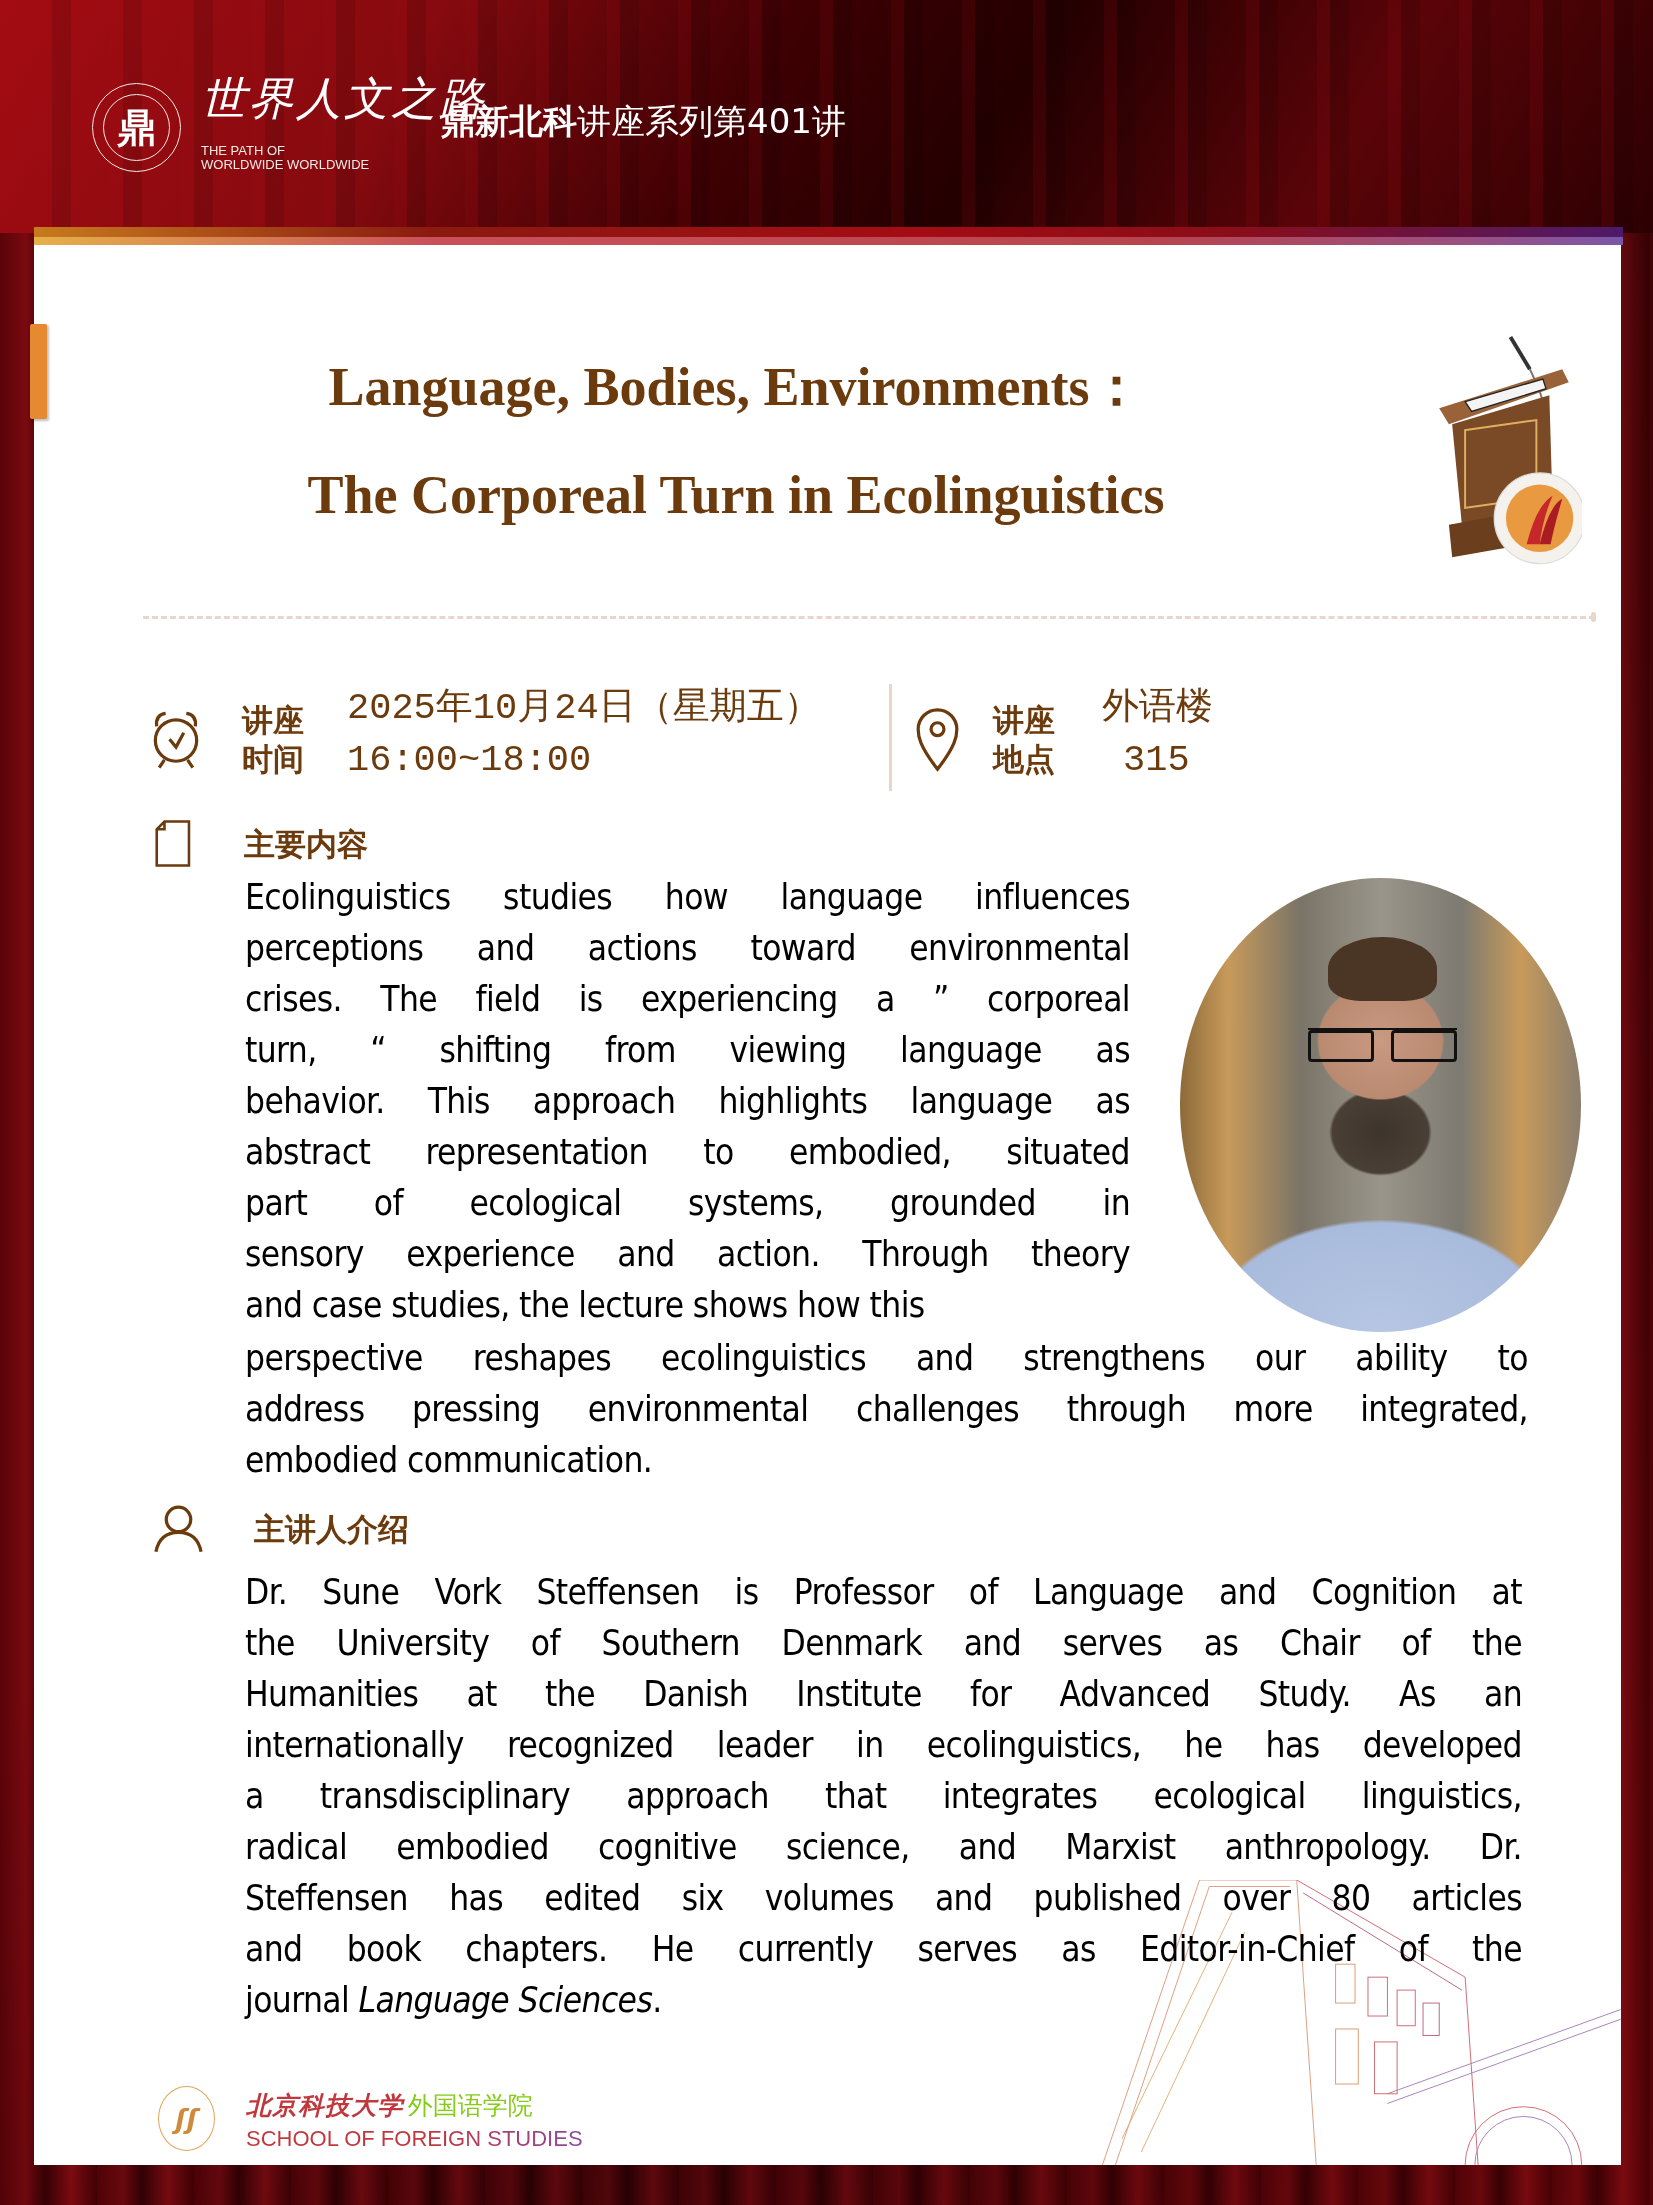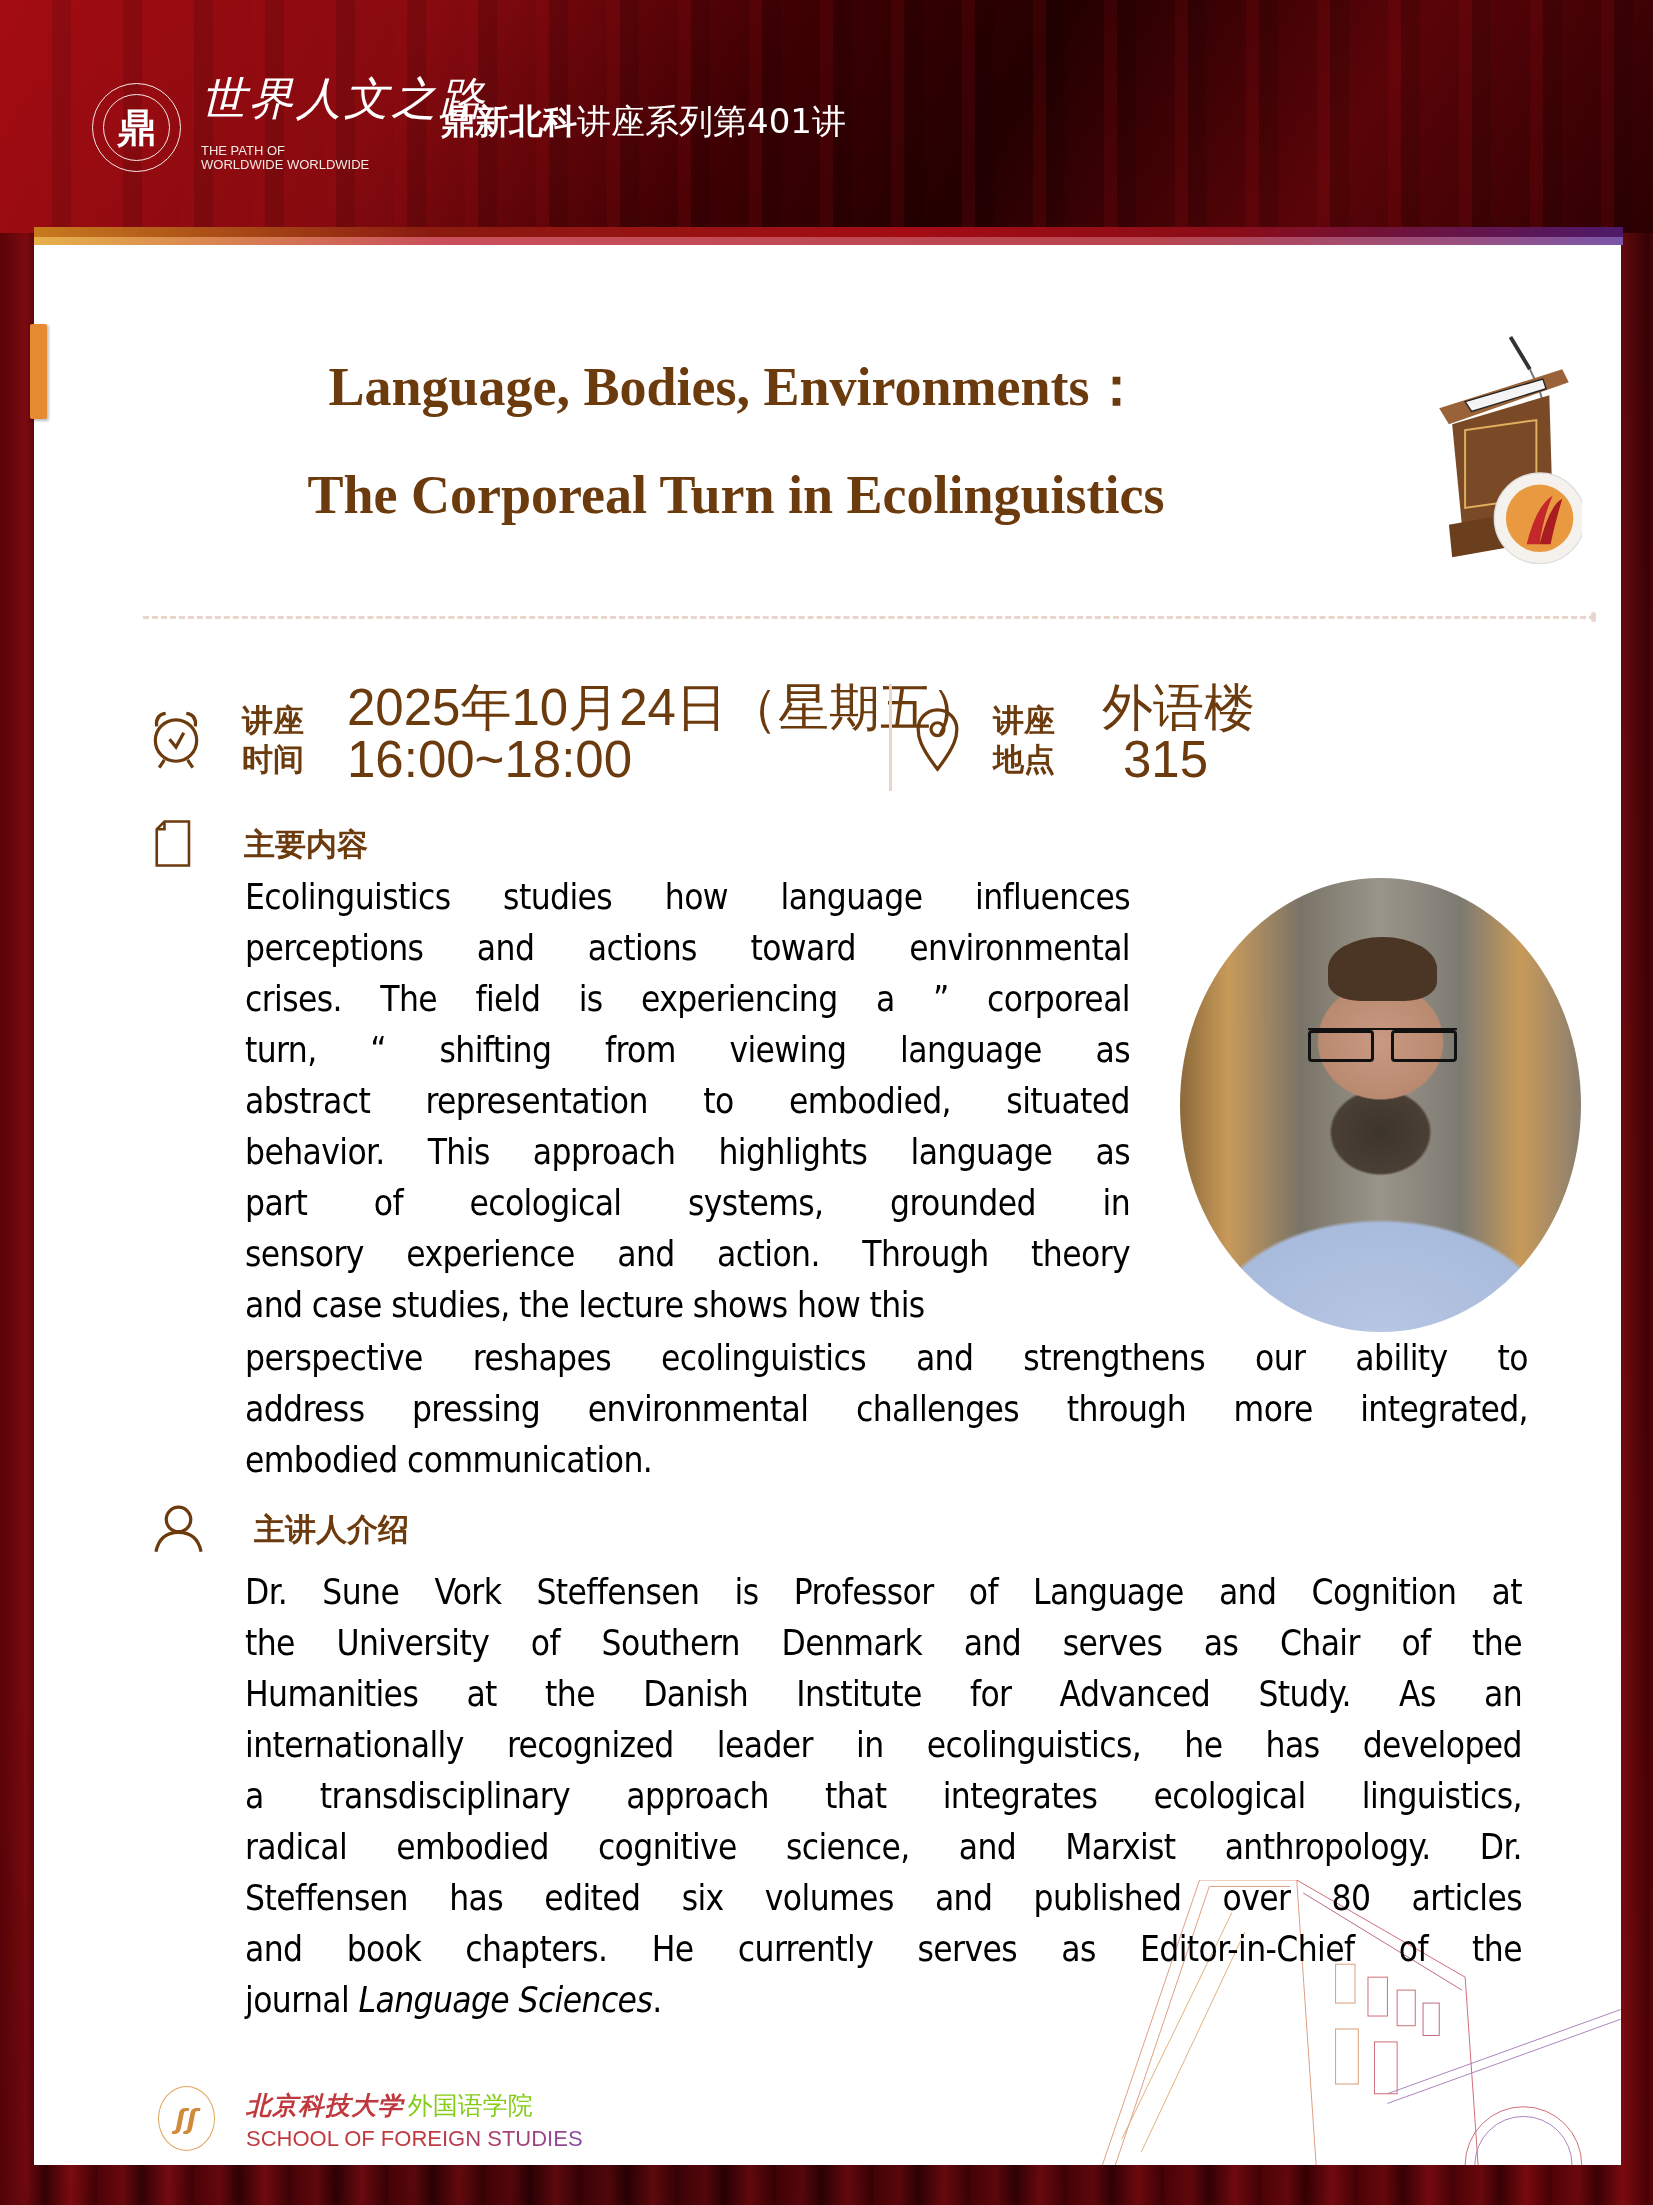--- a/index.html
+++ b/index.html
@@ -71,21 +71,21 @@
   }
 
   .divider-dash {
     position:absolute; left:143px; top:616px; width:1452px; height:0;
     border-top:3.2px dashed #e8d6cc;
   }
   .divider-cap {
     position:absolute; left:1591px; top:612px; width:5.2px; height:10.4px; border-radius:2.6px; background:#e8d6cc;
   }
   .label-bold { font-weight:bold; font-size:31px; line-height:39px; color:#6b3a0d; }
-  .value-med { font-size:51px; line-height:52px; color:#6b3a0d; font-family:Liberation Sans, sans-serif; }
+  .value-med { font-size:37px; line-height:52px; color:#6b3a0d; font-family:Liberation Mono, monospace; }
 
   .icon { position:absolute; }
   .body-text {
     position:absolute; font-family:"DejaVu Sans Condensed","DejaVu Sans", sans-serif; font-size:35px;
     line-height:51px; color:#000; text-align:justify; letter-spacing:-0.6px;
   }
   .body-text i { font-style:italic; }
 
   .photo {
     position:absolute; left:1180px; top:878px; width:401px; height:454px; border-radius:50%;
@@ -233,22 +233,22 @@
 <svg class="icon" style="left:154px;top:819px;width:39px;height:49px" viewBox="0 0 60 76">
   <path d="M16 4 L54 4 L54 72 L4 72 L4 16 Z M4 16 L16 16 L16 4" fill="none" stroke="#6b3a0d" stroke-width="4"></path>
 </svg>
 <div class="label-bold" style="position:absolute;left:244px;top:825px">主要内容</div>
 
 <div class="body-text" style="left:245px;top:872px;width:885px">
   <div style="text-align-last:justify">Ecolinguistics studies how language influences</div>
   <div style="text-align-last:justify">perceptions and actions toward environmental</div>
   <div style="text-align-last:justify">crises. The field is experiencing a ” corporeal</div>
   <div style="text-align-last:justify">turn, “ shifting from viewing language as</div>
+  <div style="text-align-last:justify">behavior. This approach highlights language as</div>
   <div style="text-align-last:justify">abstract representation to embodied, situated</div>
-  <div style="text-align-last:justify">behavior. This approach highlights language as</div>
   <div style="text-align-last:justify">part of ecological systems, grounded in</div>
   <div style="text-align-last:justify">sensory experience and action. Through theory</div>
   <div>and case studies, the lecture shows how  this</div>
 </div>
 <div class="body-text" style="left:245px;top:1333px;width:1283px">
   <div style="text-align-last:justify">perspective reshapes ecolinguistics and strengthens our ability to</div>
   <div style="text-align-last:justify">address pressing environmental challenges through more integrated,</div>
   <div>embodied communication.</div>
 </div>
 

